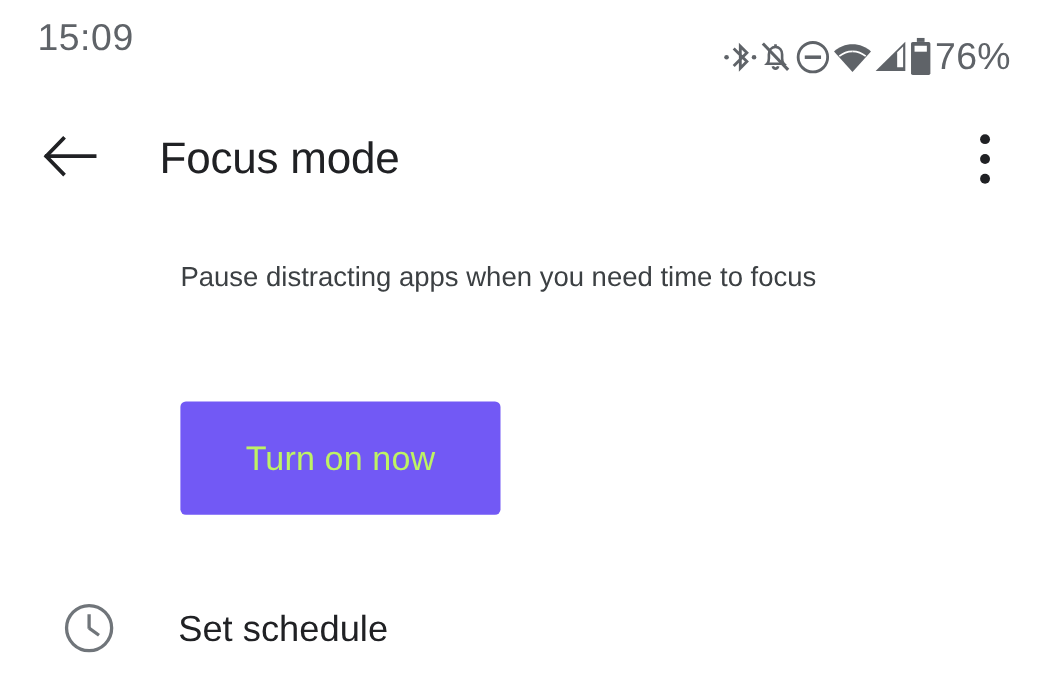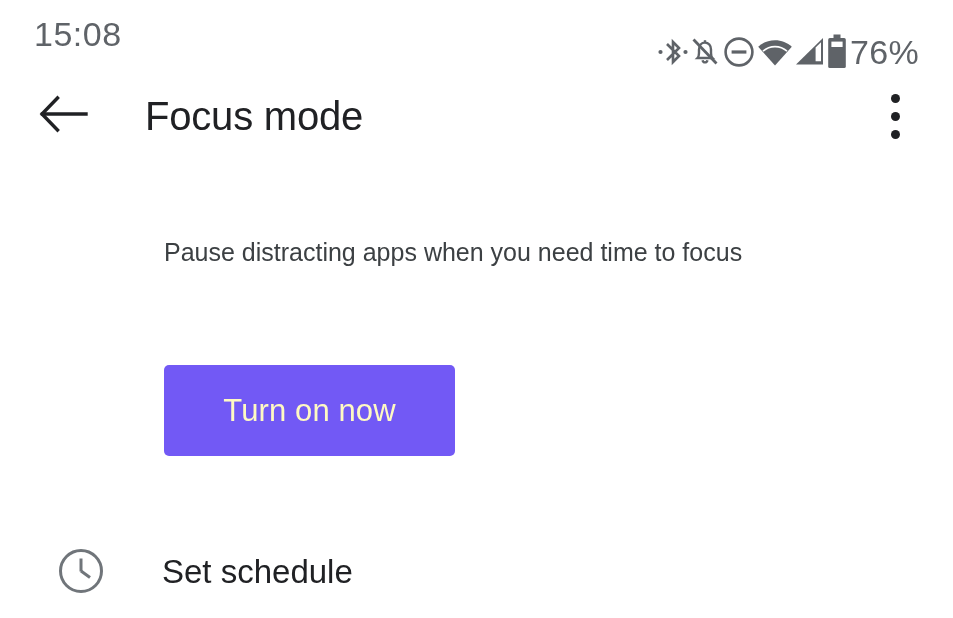--- a/index.html
+++ b/index.html
@@ -44,21 +44,21 @@
     font-size: 34px;
     color: #5f6368;
     letter-spacing: 0.3px;
     line-height: 1;
     margin-left: 2px;
   }
 
   
   .app-bar {
     position: absolute;
-    top: 74px;
+    top: 102px;
     left: 0;
     width: 953px;
     height: 84px;
     display: flex;
     align-items: center;
     text-align: center;
   }
   .back-btn {
     width: 84px;
     height: 84px;
@@ -105,24 +105,24 @@
     font-size: 25px;
     line-height: 41px;
     color: #3c4043;
   }
 
   .primary-button {
     position: absolute;
     top: 365px;
     left: 164px;
     width: 291px;
-    height: 91px;
+    height: 103px;
     border: none;
     border-radius: 5px;
-    color: #fef9c3;
+    color: #bef264;
     font-size: 31px;
     font-family: "Liberation Sans", sans-serif;
     cursor: pointer;
     display: flex;
     align-items: center;
     justify-content: center;
     padding: 0;
     letter-spacing: 0.1px;
   }
 
@@ -148,21 +148,21 @@
     font-size: 33px;
     color: #202124;
     margin-left: 55px;
     line-height: 1;
   }
 </style>
 </head>
 <body>
 
 <div class="status-bar">
-  <div class="status-clock">15:08</div>
+  <div class="status-clock">15:09</div>
 
   <div class="status-icons">
 
     <span>
       <svg width="30" height="36" viewBox="0 0 30 36">
         <g fill="none" stroke="#5f6368" stroke-width="2.6" stroke-linejoin="miter">
           <path d="M9 10 L21 22 L15 28 L15 8 L21 14 L9 26"></path>
         </g>
         <circle cx="2.5" cy="18" r="2.1" fill="#5f6368"></circle>
         <circle cx="27.5" cy="18" r="2.1" fill="#5f6368"></circle>

